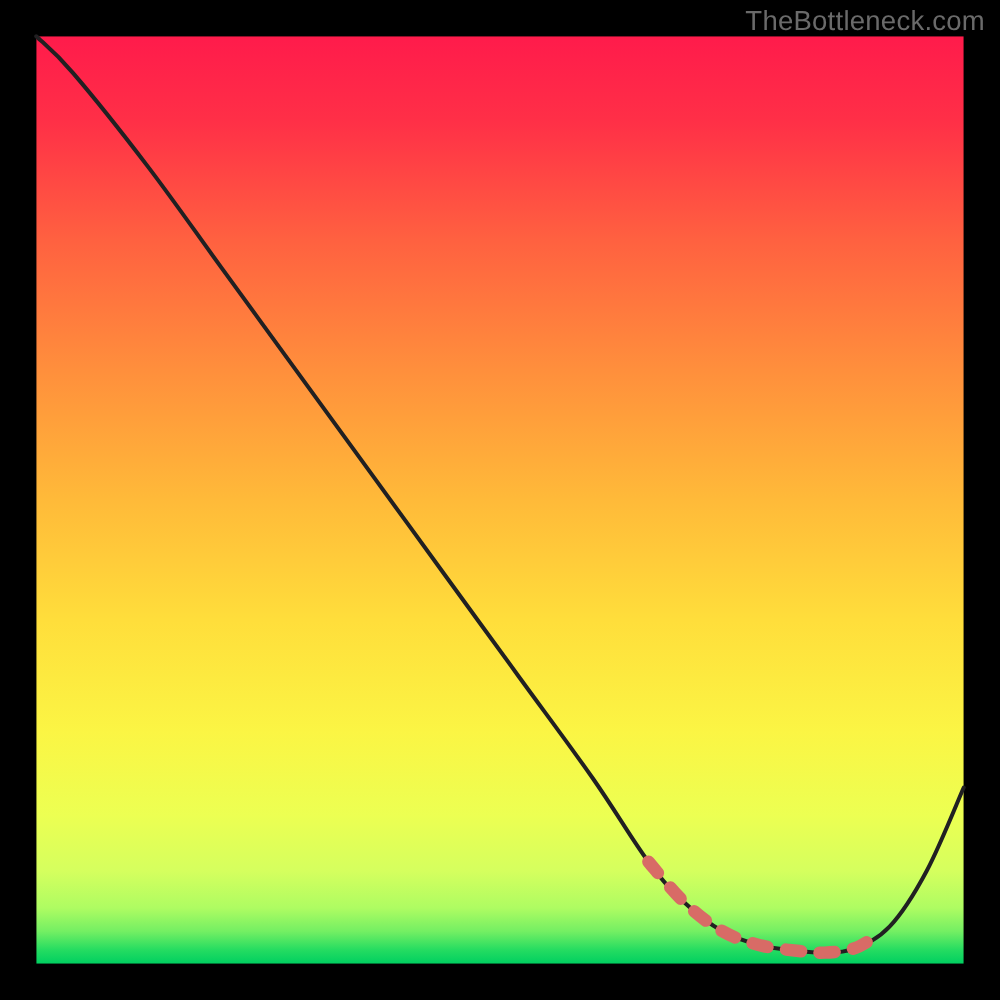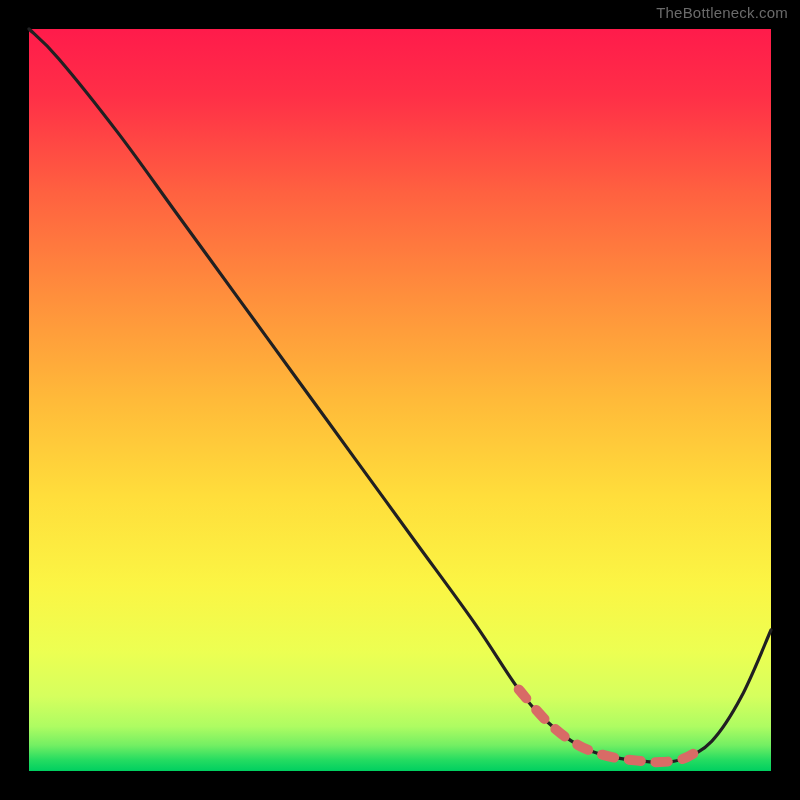--- a/index.html
+++ b/index.html
@@ -24,21 +24,21 @@
     left: 29px;
     top: 29px;
     width: 742px;
     height: 742px;
   }
   .watermark {
     position: absolute;
     top: 4px;
     right: 12px;
     color: #6a6a6a;
-    font-size: 15px;
+    font-size: 22px;
     letter-spacing: 0.2px;
     font-weight: 400;
   }
   svg.curve {
     position: absolute;
     left: 29px;
     top: 29px;
     width: 742px;
     height: 742px;
     overflow: visible;

